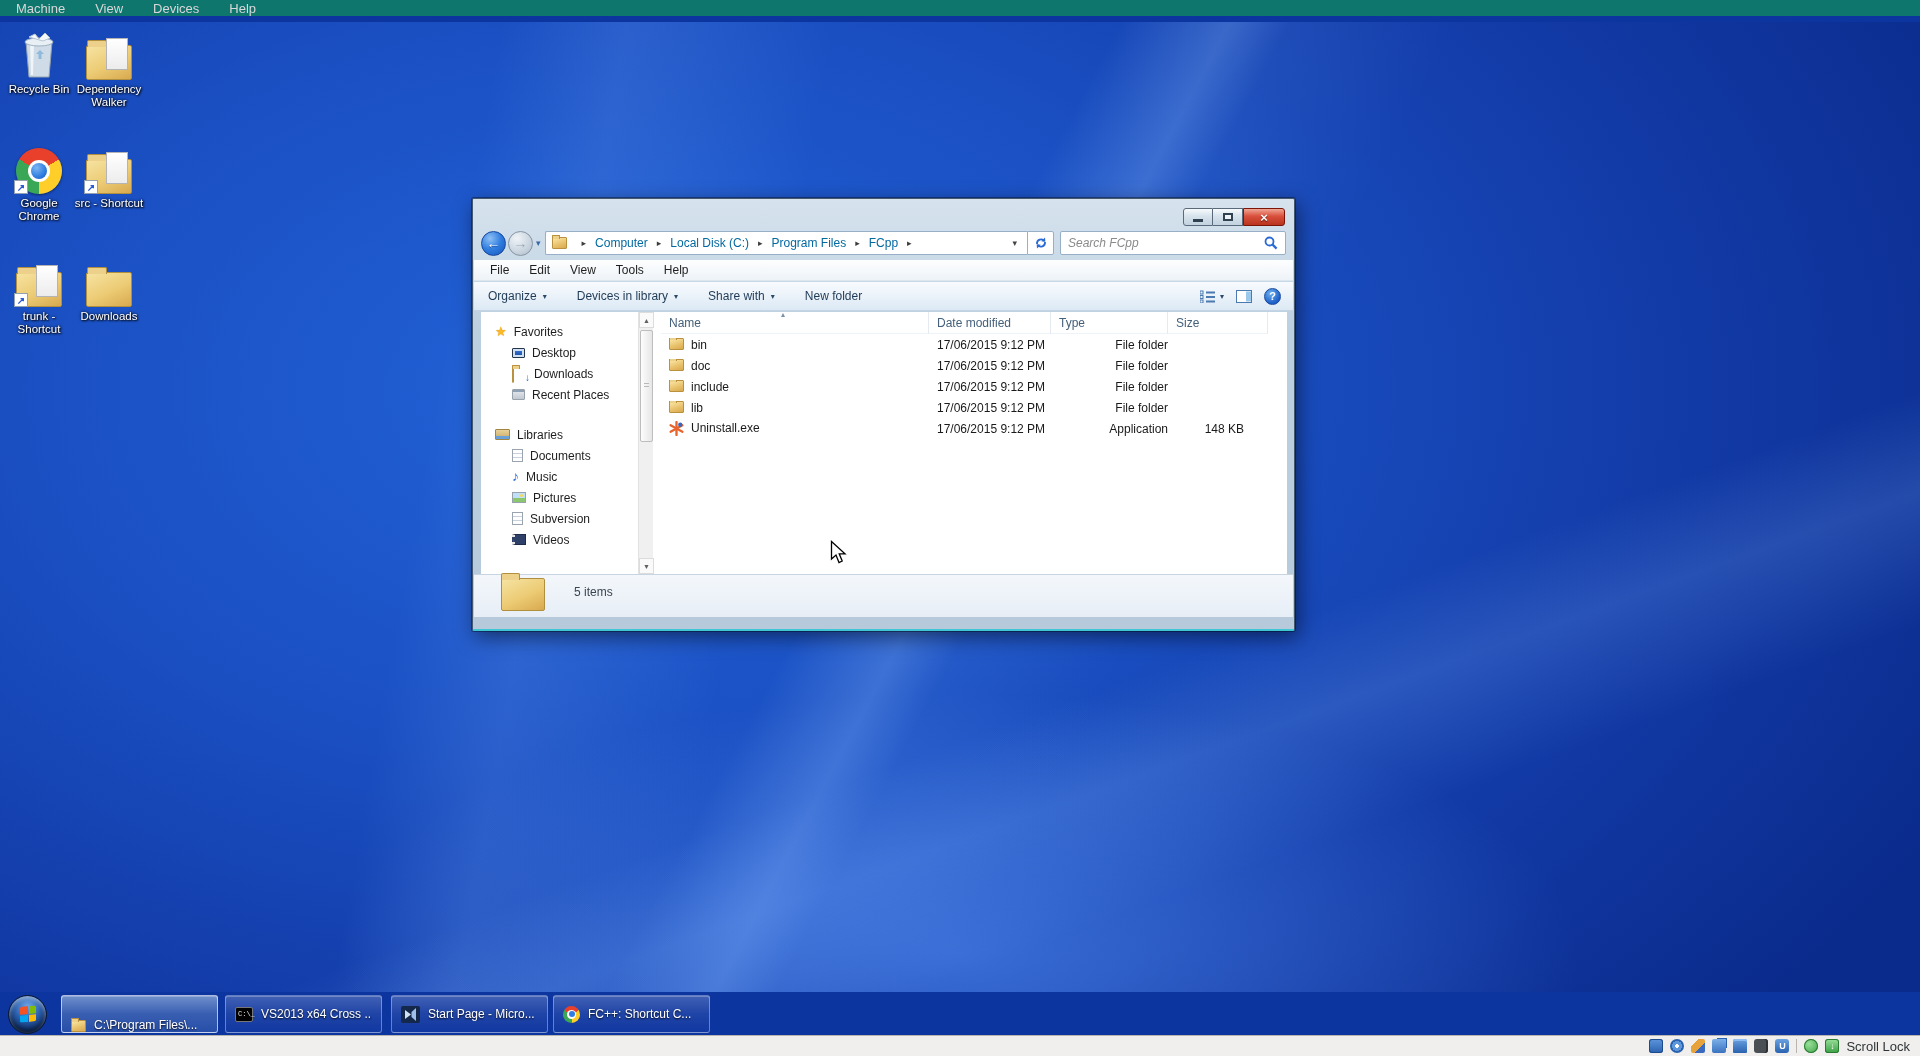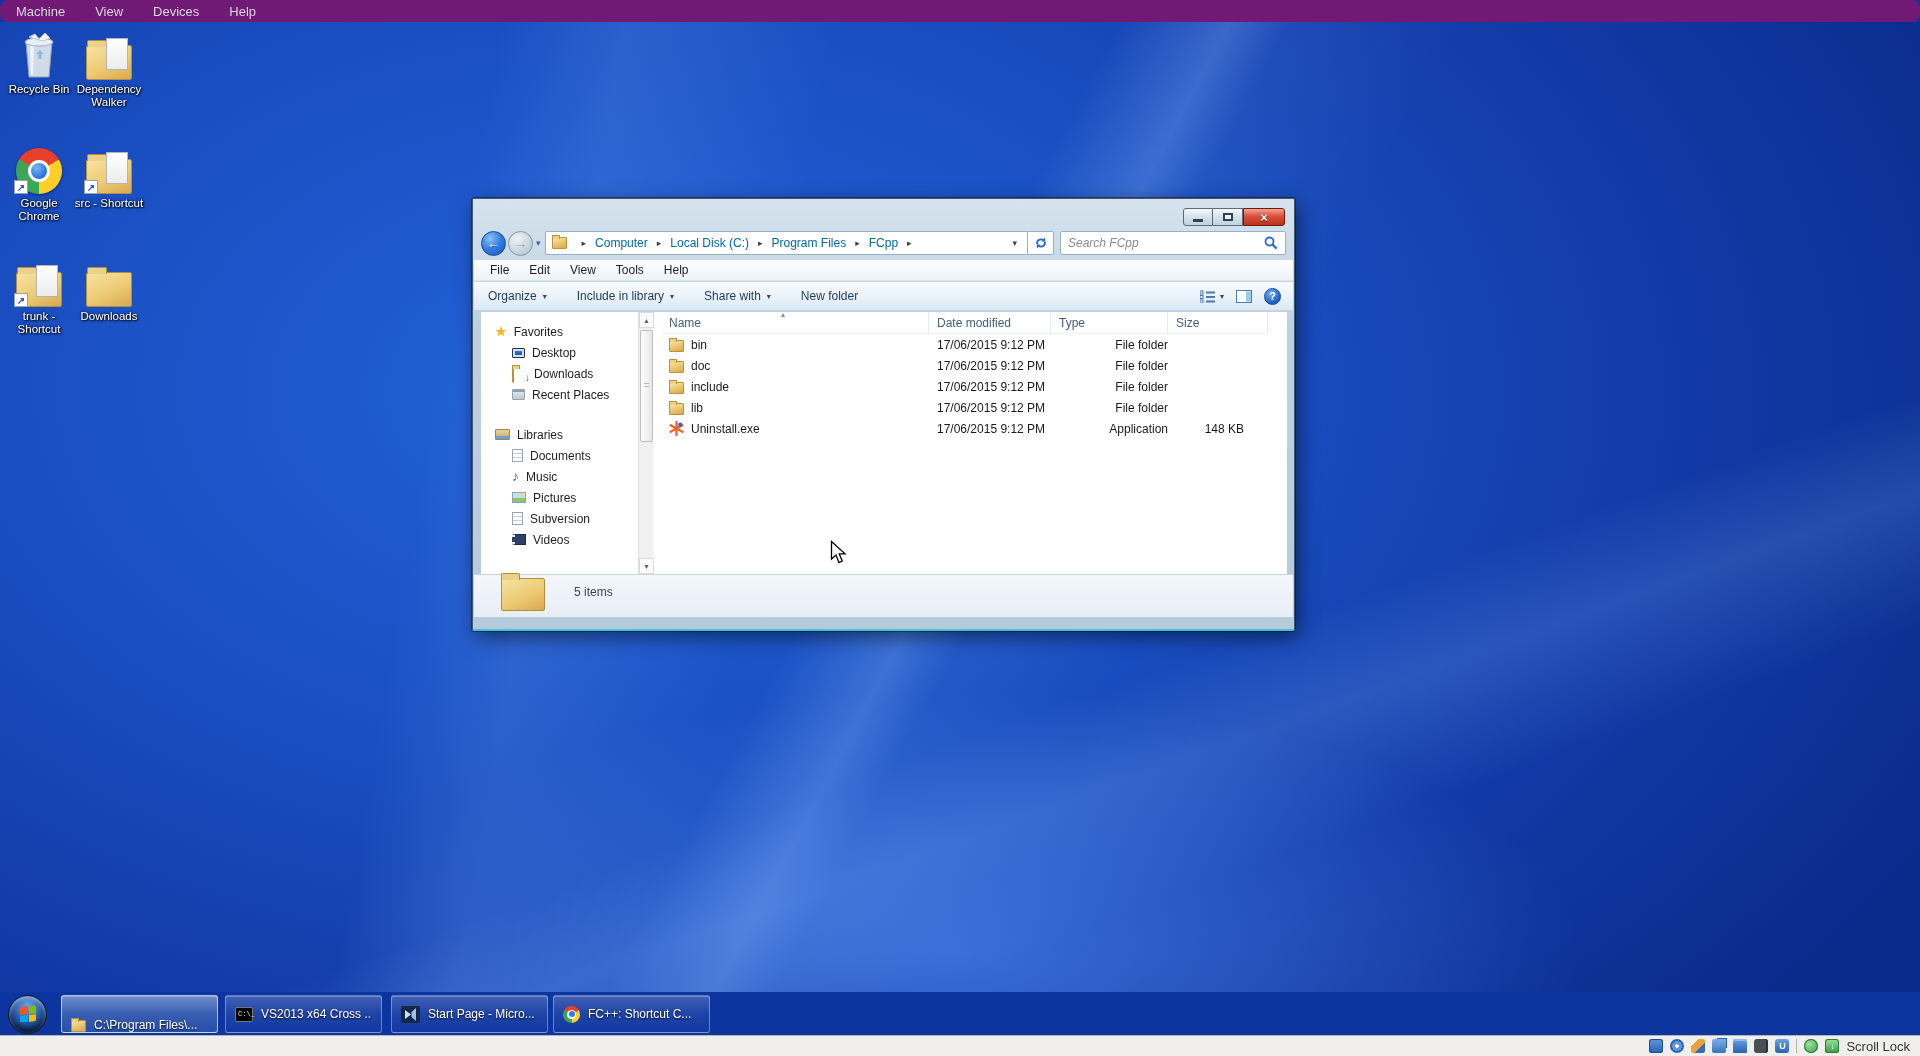--- a/index.html
+++ b/index.html
@@ -1,22 +1,22 @@
 <!DOCTYPE html>
 <html><head>
 <meta charset="utf-8">
 <style>
   * { margin:0; padding:0; box-sizing:border-box; }
   html,body { width:1920px; height:1056px; overflow:hidden;
     font-family:"Liberation Sans", sans-serif; background:#0d35a0; position:relative; }
 
   
-  .vm-menubar { position:absolute; top:0; left:0; right:0; height:22px; background:#701a75;
+  .vm-menubar { position:absolute; top:0; left:0; right:0; height:16px; background:#0f766e;
     color:#d8d8d8; display:flex; align-items:center; gap:30px; padding-left:16px;
-    font-size:13px; z-index:60;border-radius:8px; }
+    font-size:13px; z-index:60; }
   .vm-menu-item { cursor:default; }
 
   
   .desktop { position:absolute; top:22px; left:0; right:0; bottom:64px; overflow:hidden;
     background:
       radial-gradient(ellipse 1000px 420px at 50% 96%, rgba(95,155,255,.50), transparent 62%),
       linear-gradient(118deg, transparent 46%, rgba(150,195,255,.28) 50.5%, rgba(150,195,255,.07) 53%, transparent 60%),
       linear-gradient(100deg, transparent 24%, rgba(130,180,255,.16) 30%, transparent 40%),
       linear-gradient(160deg, transparent 64%, rgba(140,190,255,.18) 70%, transparent 78%),
       radial-gradient(ellipse 1500px 950px at 32% 38%, #2263d8 0%, #1a4fc2 40%, #123aa6 72%, #0a2b8c 100%);
@@ -118,21 +118,21 @@
     height:6px; background:repeating-linear-gradient(180deg,#b8b8b8 0 1px, transparent 1px 3px); }
 
   .filelist { position:absolute; left:180px; right:0; top:0; bottom:0; }
   .lheader { display:flex; height:22px; color:#44607a; position:relative; }
   .hcol { display:flex; align-items:center; padding-left:8px; border-right:1px solid #e4eaf0;
     border-bottom:1px solid #eef3f8; }
   .hcol.c-name { width:268px; } .hcol.c-date { width:122px; } .hcol.c-type { width:117px; } .hcol.c-size { width:100px; }
   .sort-glyph { position:absolute; left:120px; top:-2px; font-size:8px; color:#7a92a8; }
   .lrow { display:flex; height:21px; align-items:center; color:#1a1a1a; }
   .cell { white-space:nowrap; overflow:hidden; }
-  .cell.c-name { width:268px; display:flex; align-items:flex-end; gap:7px; padding-left:8px; }
+  .cell.c-name { width:268px; display:flex; align-items:flex-start; gap:7px; padding-left:8px; }
   .cell.c-date { width:122px; padding-left:8px; }
   .cell.c-type { width:117px; padding-left:8px;text-align:right; }
   .cell.c-size { width:100px; text-align:right; padding-right:24px; }
 
   .fsm { width:15px; height:12px; position:relative; flex:0 0 auto;
     background:linear-gradient(160deg,#fce9a8,#e8c06a 60%,#d8a94e); border:1px solid #b9913f; border-radius:1px; }
   .fsm::before { content:""; position:absolute; top:-3px; left:-1px; width:6px; height:3px;
     background:#edd089; border:1px solid #b9913f; border-bottom:none; border-radius:1px 1px 0 0; }
 
   .details { position:absolute; left:1px; right:1px; bottom:12px; height:43px;
@@ -345,21 +345,21 @@
     <span class="menu-item">Help</span>
   </div>
 
   <div class="cmd-bar">
     <div class="cmd-left">
       <span class="cmd-item">
         <span>Organize</span>
         <span class="cmd-caret">▾</span>
       </span>
       <span class="cmd-item">
-        <span>Include in library</span>
+        <span>Devices in library</span>
         <span class="cmd-caret">▾</span>
       </span>
       <span class="cmd-item">
         <span>Share with</span>
         <span class="cmd-caret">▾</span>
       </span>
       <span class="cmd-item">
         <span>New folder</span>
       </span>
     </div>

